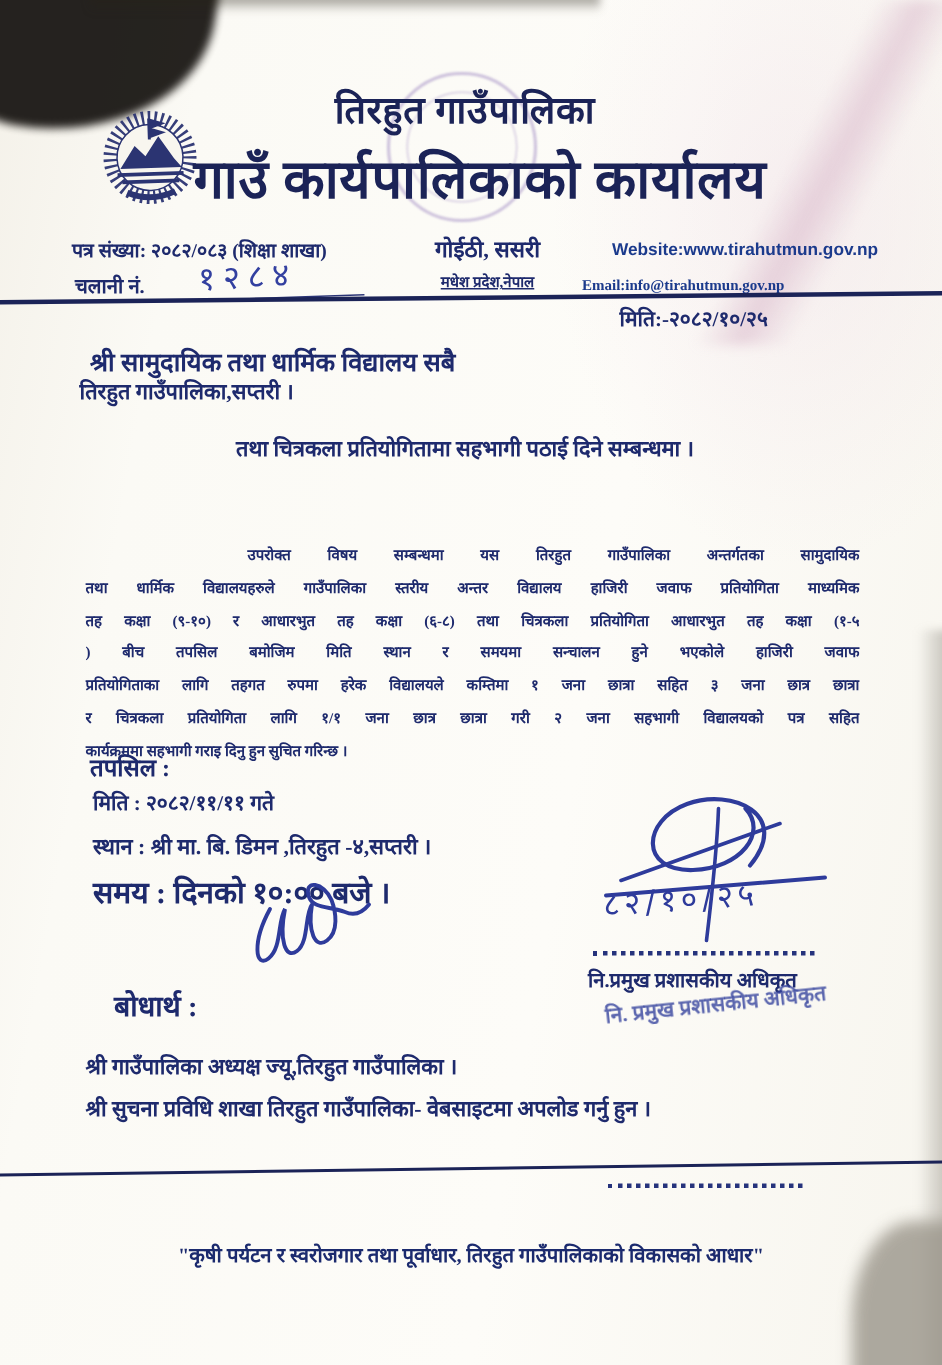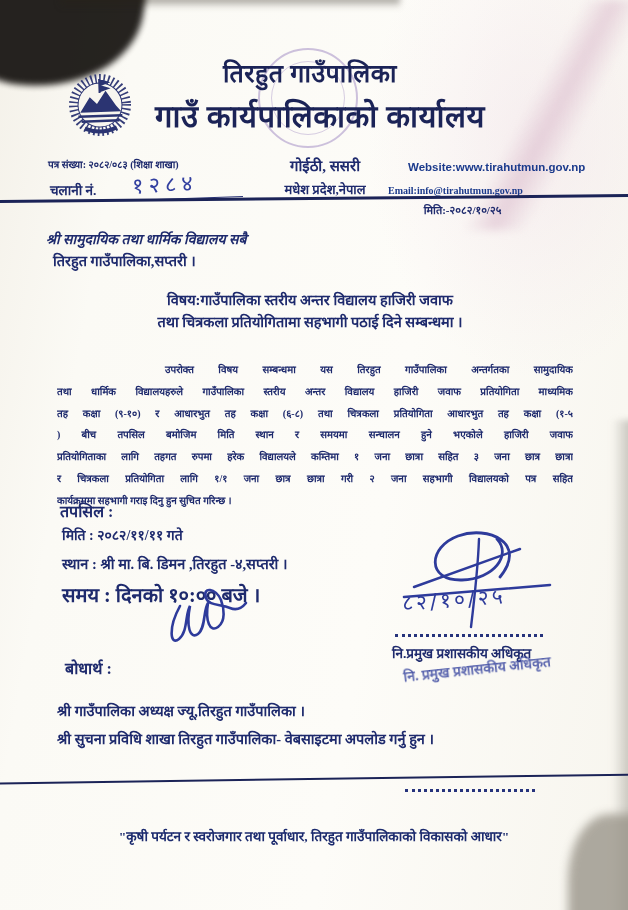--- a/index.html
+++ b/index.html
@@ -23,35 +23,35 @@
   .top-strip { left:60px; top:-4px; width:340px; height:12px; background:linear-gradient(to bottom, rgba(40,34,24,.55), rgba(40,34,24,0)); filter:blur(3px); }
   .crease-tr { left:455px; top:0px; width:185px; height:230px; filter:blur(4px);
     background:linear-gradient(118deg, rgba(0,0,0,0) 42%, rgba(214,178,198,.5) 52%, rgba(0,0,0,0) 63%); }
   .edge-r { right:-6px; top:420px; width:22px; height:500px; background:linear-gradient(to left, rgba(120,115,105,.45), rgba(120,115,105,0)); filter:blur(3px); }
   .corner-br { right:-10px; bottom:-14px; width:70px; height:110px; background:#9a958a; border-radius:60% 0 0 0; filter:blur(5px); opacity:.8; }
 
   
   .round-stamp { left:258px; top:48px; width:100px; height:100px; border:2px solid rgba(126,96,176,.38); border-radius:50%; filter:blur(.6px); }
   .round-stamp::after { content:""; position:absolute; inset:11px; border:1px solid rgba(126,96,176,.3); border-radius:50%; }
   .title1 { left:150px; top:55px; width:320px; text-align:center; font-size:25px; letter-spacing:.5px; color:#1b2357; }
-  .title2 { left:110px; top:94px; width:420px; text-align:center; font-size:31px; letter-spacing:.5px; color:#1b2357; }
-  .lh-left1 { left:48px; top:157px; font-size:10px; }
+  .title2 { left:110px; top:94px; width:420px; text-align:center; font-size:36px; letter-spacing:.5px; color:#1b2357; }
+  .lh-left1 { left:48px; top:157px; font-size:13px; }
   .lh-left2 { left:50px; top:181px; font-size:13.5px; }
   .chalani-no { left:132px; top:168px; font-size:22px; color:#3340a0; letter-spacing:5px; transform:rotate(-3deg);
     font-family:"DejaVu Sans","Liberation Sans",sans-serif; }
   .chalani-line { left:128px; top:198px; width:115px; border-top:1.5px solid #2a3476; transform:rotate(-2deg); }
   .lh-mid1 { left:255px; top:155px; width:140px; text-align:center; font-size:15px; }
-  .lh-mid2 { left:250px; top:180px; width:150px; text-align:center; font-size:13px; }
+  .lh-mid2 { left:250px; top:180px; width:150px; text-align:center; font-size:10px;text-decoration:underline; }
   .lh-web { left:408px; top:161px; font-size:11.5px; color:#1b3a8c; }
   .lh-mail { left:388px; top:185px; font-size:10px; color:#1b3a8c;font-family:Liberation Serif, serif; }
   .head-rule { left:-4px; top:197px; width:640px; height:3px; background:#1b2357; transform:rotate(-0.55deg); }
 
-  .date-line { left:360px; top:202px; width:205px; text-align:center; font-size:11px; }
+  .date-line { left:360px; top:202px; width:205px; text-align:center; font-size:14px; }
 
-  .addr1 { left:46px; top:229px; font-size:14px;font-style:italic; }
+  .addr1 { left:60px; top:229px; font-size:17px; }
   .addr2 { left:53px; top:250px; font-size:14.5px; }
 
   .subj { left:80px; top:289px; width:460px; text-align:center; font-size:14.5px; line-height:22px; }
 
   .body-block { left:57px; top:362px; width:516px; font-size:10px; }
   .body-line { text-align:justify; text-align-last:justify; height:21.8px; overflow:hidden; }
   .body-line.first { padding-left:108px; }
   .body-line.last { text-align-last:left; }
 
   .tapasil { left:60px; top:500px; font-size:16px; }
@@ -62,21 +62,21 @@
   .scribble-left { left:158px; top:578px; }
   .sig-right { left:400px; top:527px; }
   .sig-date { left:402px; top:585px; font-size:21px; color:#2e3b9b; letter-spacing:3px; transform:rotate(-4deg);
     font-family:"DejaVu Sans","Liberation Sans",sans-serif; }
 
   .dots { border-top:3px dotted #26337c; }
   .sig-dots { left:395px; top:634px; width:148px; }
   .designation { left:392px; top:644px; font-size:13.5px; }
   .stamp-text { left:403px; top:659px; font-size:14px; color:rgba(52,66,158,.8); transform:rotate(-6deg); filter:blur(.3px); }
 
-  .bodharth { left:65px; top:657px; font-size:16px; }
+  .bodharth { left:76px; top:657px; font-size:19px; }
   .cc1 { left:57px; top:700px; font-size:14.5px; }
   .cc2 { left:57px; top:728px; font-size:14.5px; }
 
   .bottom-rule { left:-4px; top:778px; width:640px; height:2px; background:#1b2357; transform:rotate(-0.8deg); }
   .bottom-dots { left:405px; top:789px; width:130px; }
 
   .footer-quote { left:40px; top:827px; width:548px; text-align:center; font-size:13.5px; color:#1b2a6e; }
 </style>
 </head>
 <body>
@@ -115,21 +115,20 @@
   <div class="abs lh-mail b eng">Email:info@tirahutmun.gov.np</div>
 
   <div class="abs head-rule"></div>
 
   <div class="abs date-line b dev">मिति:-२०८२/१०/२५</div>
 
   <div class="abs addr1 b dev">श्री सामुदायिक तथा धार्मिक विद्यालय सबै</div>
   <div class="abs addr2 b dev">तिरहुत गाउँपालिका,सप्तरी ।</div>
 
   <div class="abs subj b dev">
-    <div>विषय:गाउँपालिका स्तरीय अन्तर विद्यालय हाजिरी जवाफ</div>
     <div>तथा चित्रकला प्रतियोगितामा सहभागी पठाई दिने  सम्बन्धमा ।</div>
   </div>
 
   <div class="abs body-block b dev">
     <div class="body-line first">उपरोक्त विषय सम्बन्धमा यस तिरहुत गाउँपालिका अन्तर्गतका सामुदायिक</div>
     <div class="body-line">तथा धार्मिक विद्यालयहरुले गाउँपालिका स्तरीय अन्तर विद्यालय हाजिरी जवाफ प्रतियोगिता माध्यमिक</div>
     <div class="body-line">तह कक्षा (९-१०) र आधारभुत तह कक्षा (६-८) तथा चित्रकला प्रतियोगिता आधारभुत तह कक्षा (१-५</div>
     <div class="body-line">) बीच तपसिल बमोजिम मिति स्थान र समयमा सन्चालन हुने भएकोले हाजिरी जवाफ</div>
     <div class="body-line">प्रतियोगिताका लागि तहगत रुपमा हरेक विद्यालयले कम्तिमा १ जना छात्रा सहित ३ जना छात्र छात्रा</div>
     <div class="body-line">र चित्रकला प्रतियोगिता लागि १/१ जना छात्र छात्रा गरी २ जना सहभागी विद्यालयको पत्र सहित</div>

